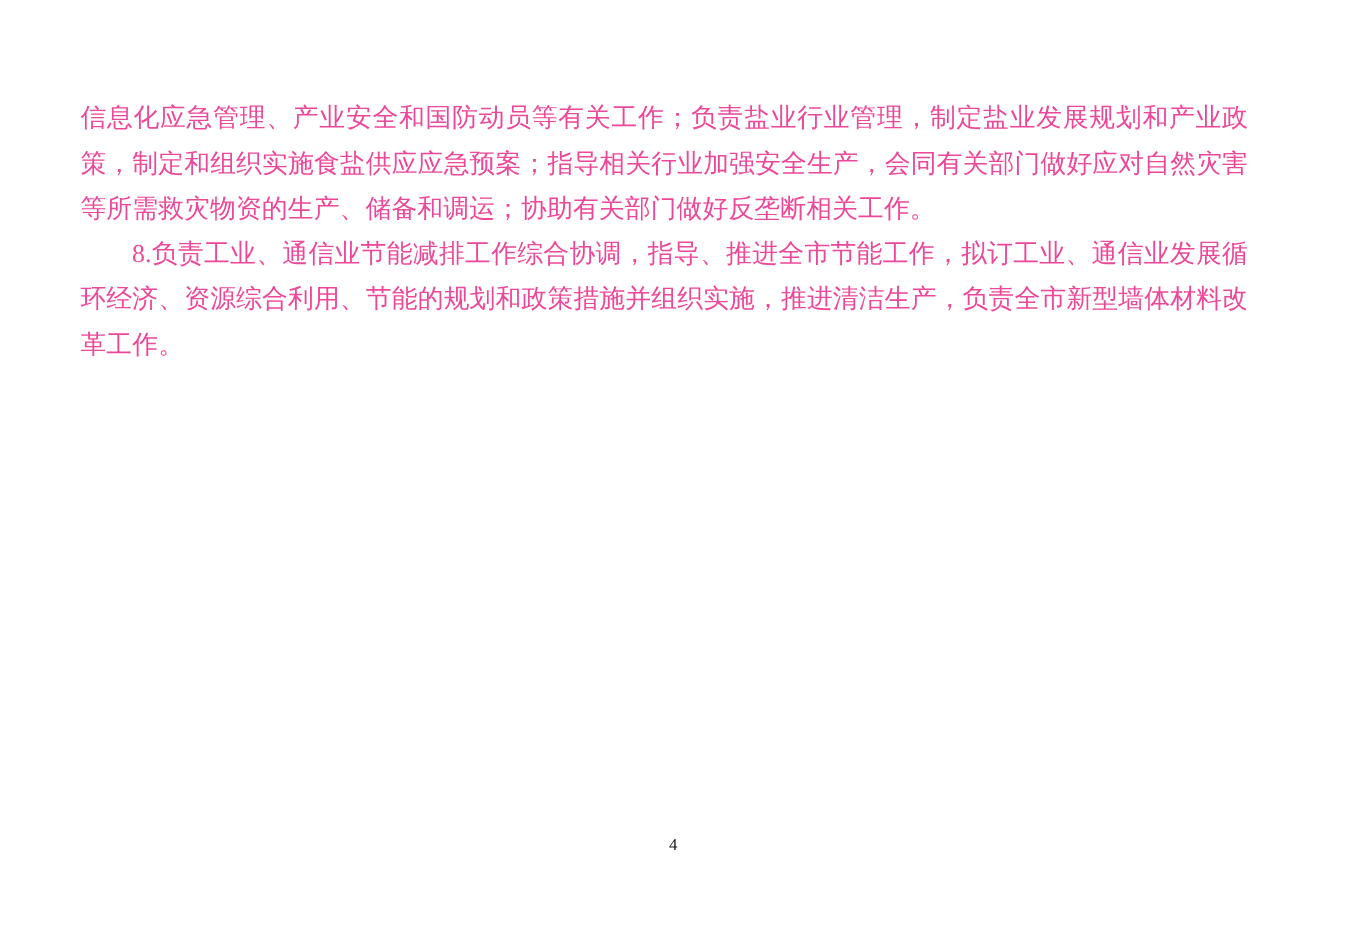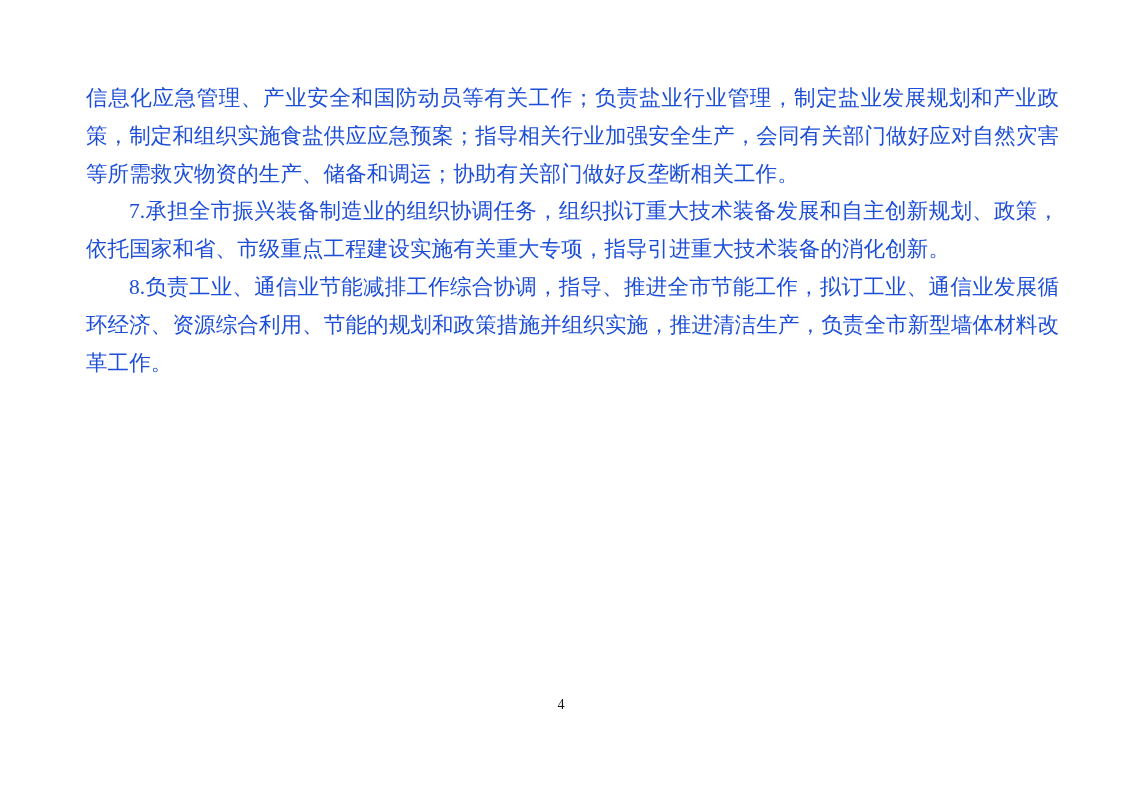--- a/index.html
+++ b/index.html
@@ -10,24 +10,24 @@
   .page {
     position: relative;
     width: 1122px;
     height: 793px;
     background: #ffffff;
     overflow: hidden;
     font-family: "Liberation Serif", "DejaVu Serif", serif;
   }
   .text-block {
     position: absolute;
-    left: 86px;
+    left: 67px;
     top: 80px;
     width: 973px;
-    color: #1d4ed8;
+    color: #ec4899;
     font-size: 21.5px;
     line-height: 37.8px;
     text-align: justify;
     text-justify: inter-ideograph;
     letter-spacing: 0.1px;
   }
   .para {
     margin: 0;
     padding: 0;
   }
@@ -45,21 +45,20 @@
     line-height: 18px;
   }
 </style>
 </head>
 <body>
 
 <div class="page">
 
   <div class="text-block">
     <p class="para">信息化应急管理、产业安全和国防动员等有关工作；负责盐业行业管理，制定盐业发展规划和产业政策，制定和组织实施食盐供应应急预案；指导相关行业加强安全生产，会同有关部门做好应对自然灾害等所需救灾物资的生产、储备和调运；协助有关部门做好反垄断相关工作。</p>
-    <p class="para indented">7.承担全市振兴装备制造业的组织协调任务，组织拟订重大技术装备发展和自主创新规划、政策，依托国家和省、市级重点工程建设实施有关重大专项，指导引进重大技术装备的消化创新。</p>
     <p class="para indented">8.负责工业、通信业节能减排工作综合协调，指导、推进全市节能工作，拟订工业、通信业发展循环经济、资源综合利用、节能的规划和政策措施并组织实施，推进清洁生产，负责全市新型墙体材料改革工作。</p>
   </div>
 
   <div class="page-footer">
     <span>4</span>
   </div>
 
 </div>
 
 </body></html>

